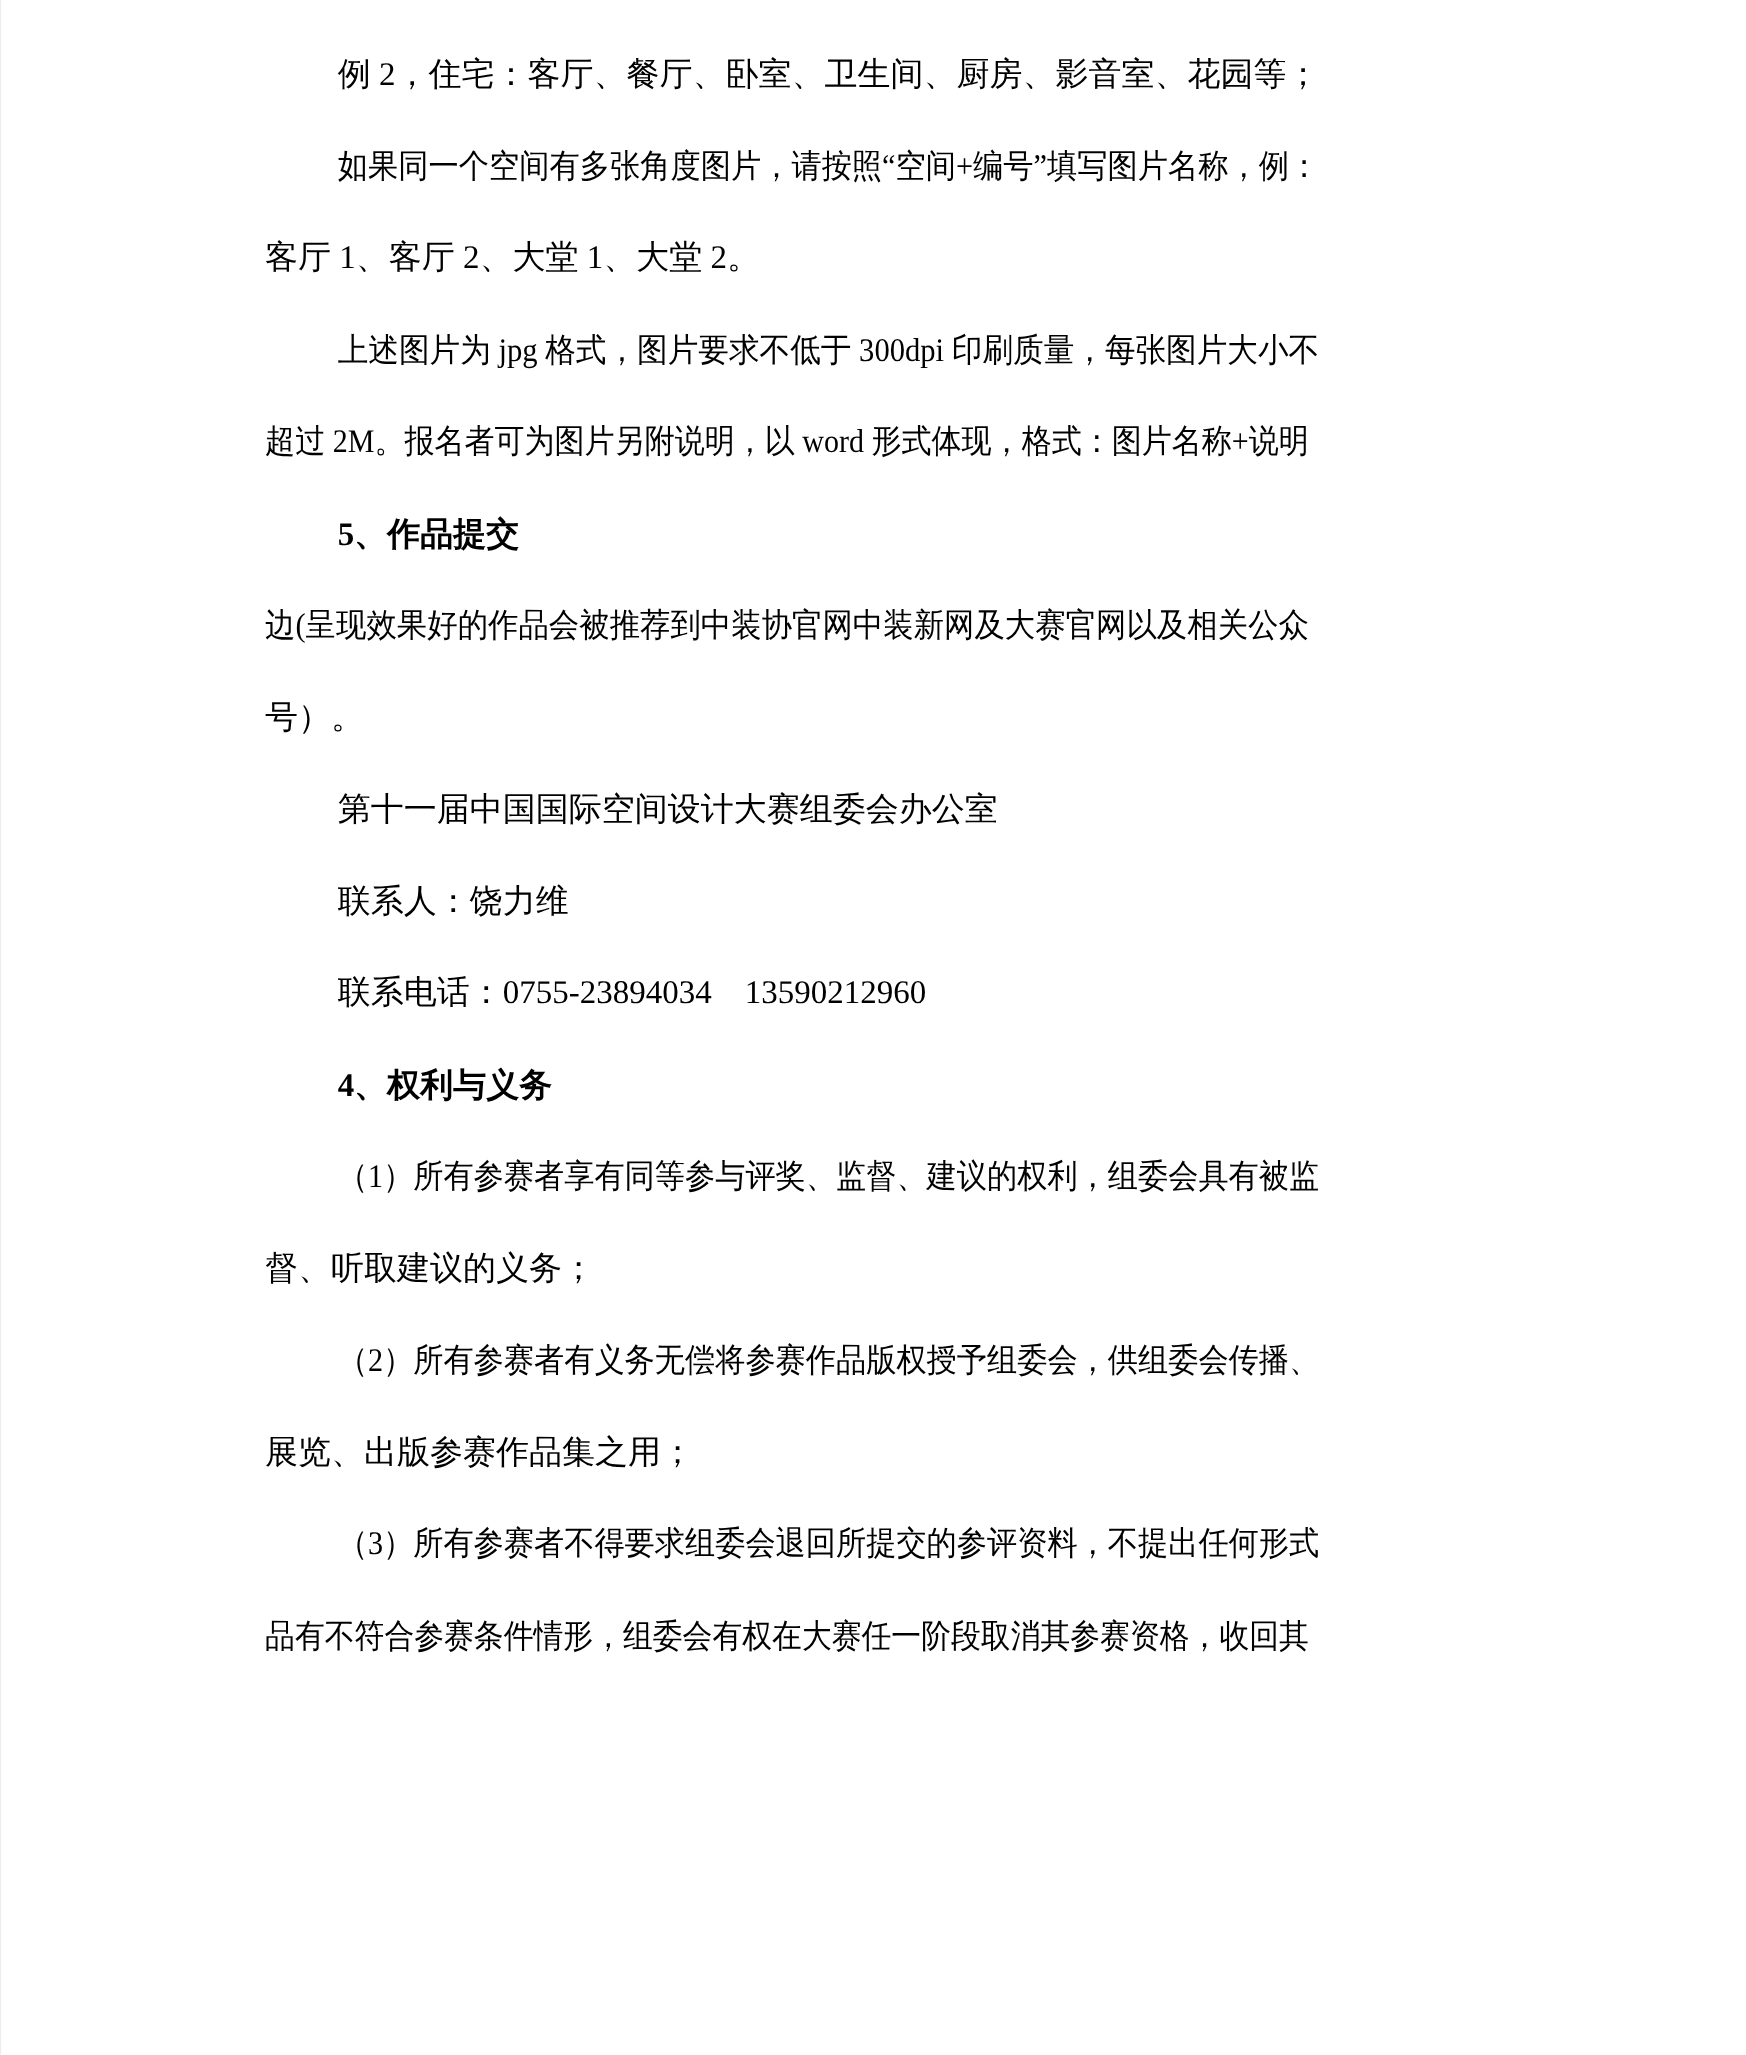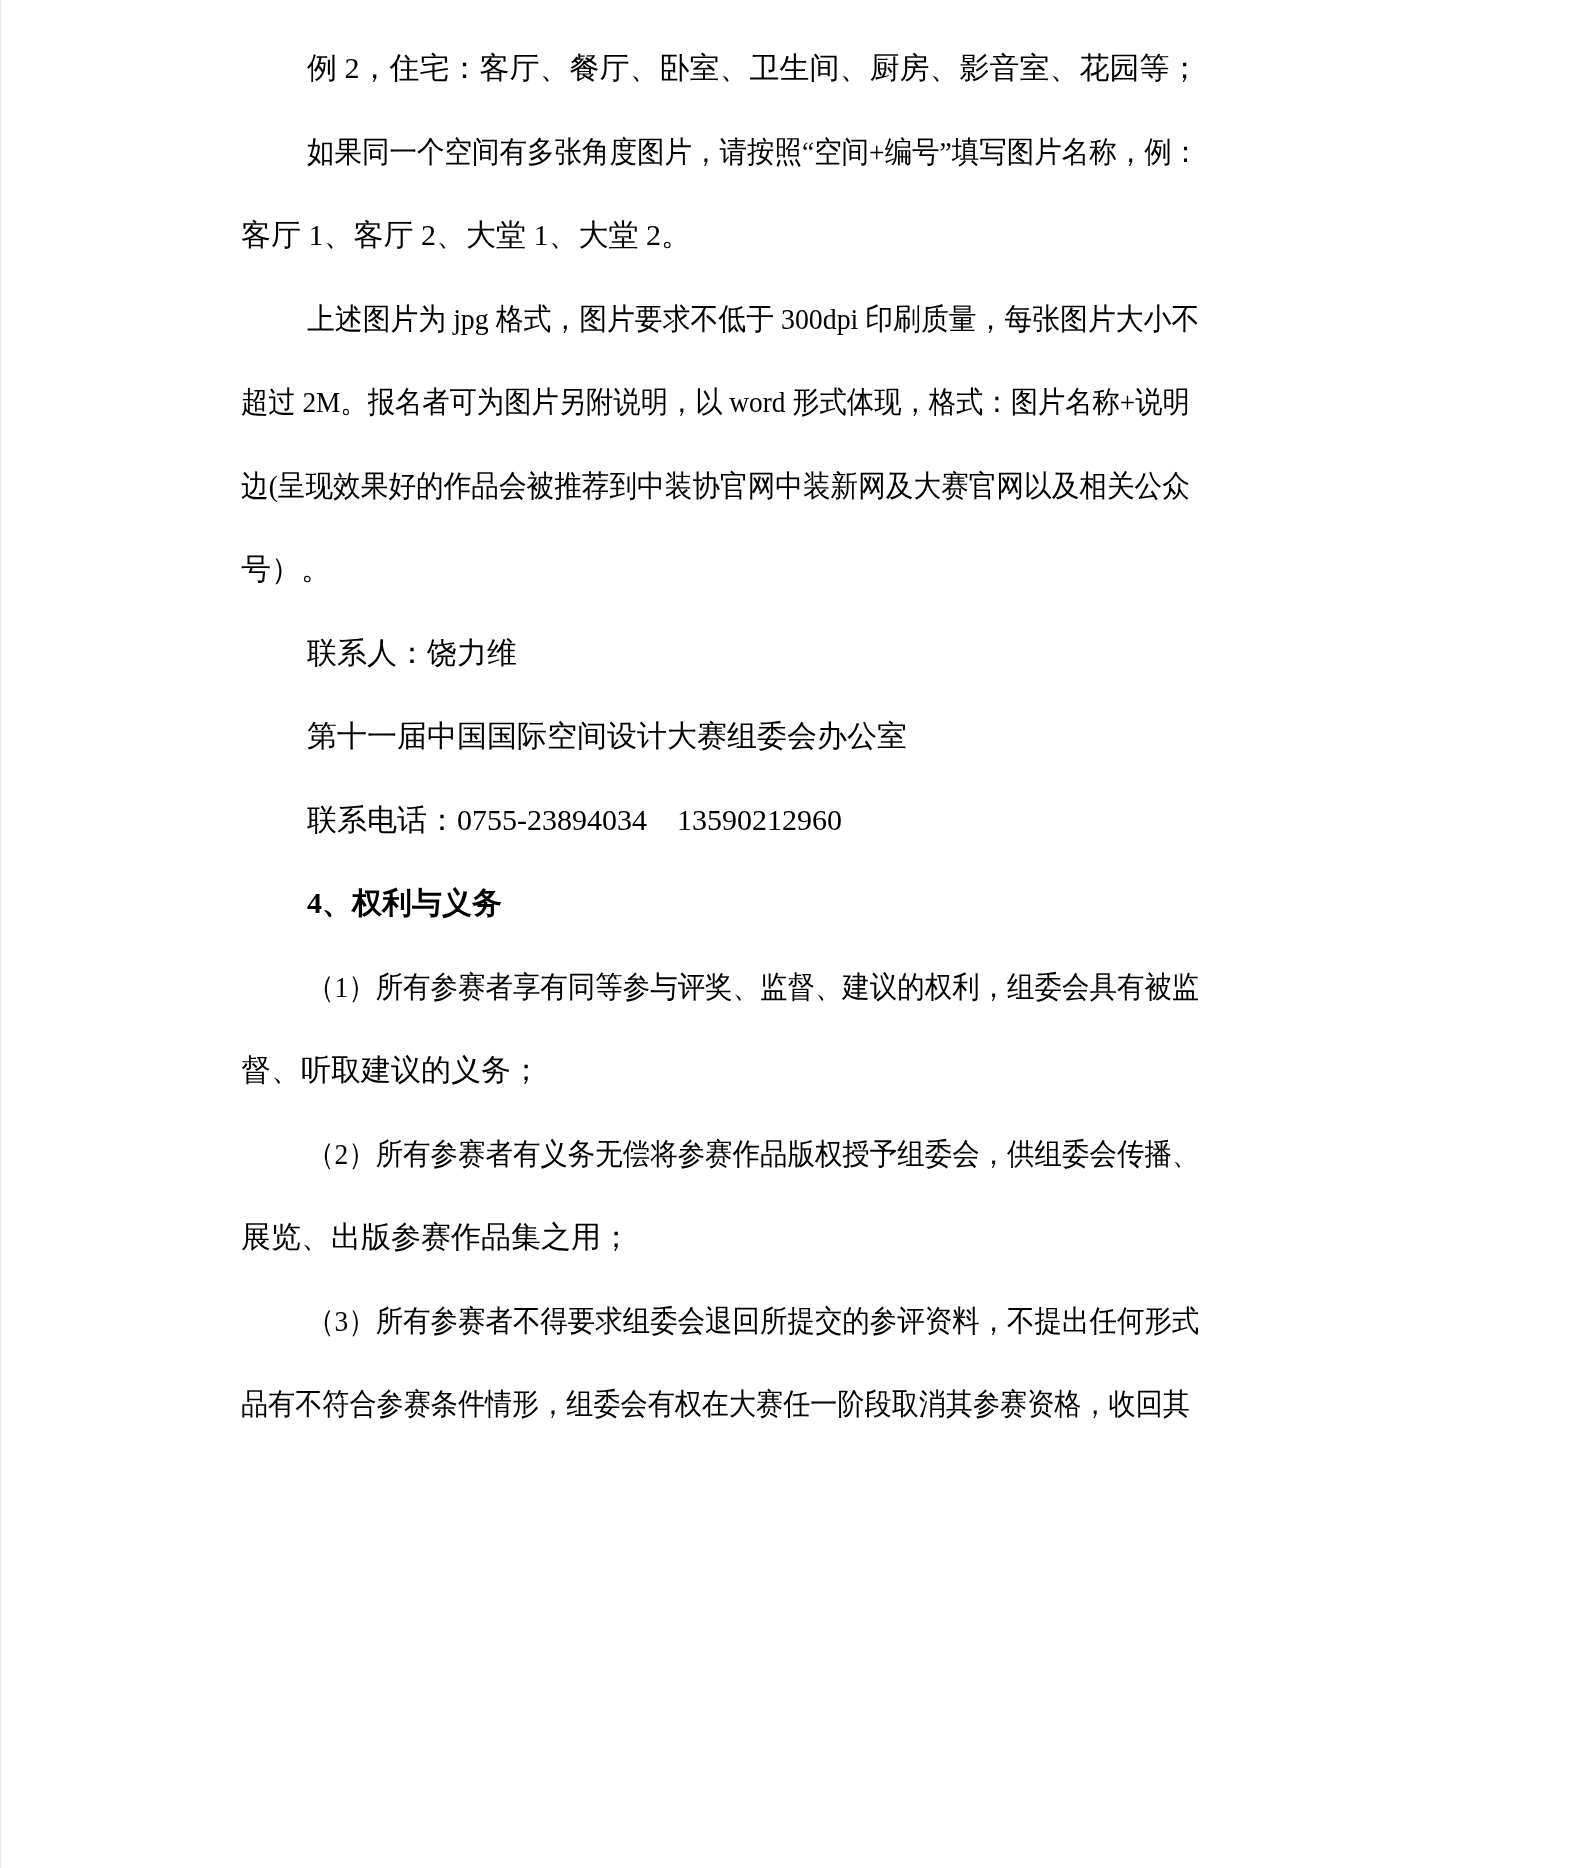--- a/index.html
+++ b/index.html
@@ -45,24 +45,25 @@
 </head>
 <body>
 
 <div class="page">
   <div id="lines">
       <div class="line indent"><span class="t">例 2，住宅：客厅、餐厅、卧室、卫生间、厨房、影音室、花园等；</span></div>
       <div class="line indent"><span class="t" style="transform: scaleX(0.916525);">如果同一个空间有多张角度图片，请按照“空间+编号”填写图片名称，例：</span></div>
       <div class="line"><span class="t">客厅 1、客厅 2、大堂 1、大堂 2。</span></div>
       <div class="line indent"><span class="t" style="transform: scaleX(0.927846);">上述图片为 jpg 格式，图片要求不低于 300dpi 印刷质量，每张图片大小不</span></div>
       <div class="line"><span class="t" style="transform: scaleX(0.909953);">超过 2M。报名者可为图片另附说明，以 word 形式体现，格式：图片名称+说明</span></div>
+      <div class="line indent bold"><span class="t">5、作品提交</span></div>
       <div class="line"><span class="t" style="transform: scaleX(0.921229);">边(呈现效果好的作品会被推荐到中装协官网中装新网及大赛官网以及相关公众</span></div>
       <div class="line"><span class="t">号）。</span></div>
+      <div class="line indent"><span class="t">第十一届中国国际空间设计大赛组委会办公室</span></div>
       <div class="line indent"><span class="t">联系人：饶力维</span></div>
-      <div class="line indent"><span class="t">第十一届中国国际空间设计大赛组委会办公室</span></div>
       <div class="line indent"><span class="t">联系电话：0755-23894034　13590212960</span></div>
       <div class="line indent bold"><span class="t">4、权利与义务</span></div>
       <div class="line indent"><span class="t" style="transform: scaleX(0.915165);">（1）所有参赛者享有同等参与评奖、监督、建议的权利，组委会具有被监</span></div>
       <div class="line"><span class="t">督、听取建议的义务；</span></div>
       <div class="line indent"><span class="t" style="transform: scaleX(0.915165);">（2）所有参赛者有义务无偿将参赛作品版权授予组委会，供组委会传播、</span></div>
       <div class="line"><span class="t">展览、出版参赛作品集之用；</span></div>
       <div class="line indent"><span class="t" style="transform: scaleX(0.915165);">（3）所有参赛者不得要求组委会退回所提交的参评资料，不提出任何形式</span></div>
       <div class="line"><span class="t" style="transform: scaleX(0.903673);">品有不符合参赛条件情形，组委会有权在大赛任一阶段取消其参赛资格，收回其</span></div>
     </div>
 </div>

